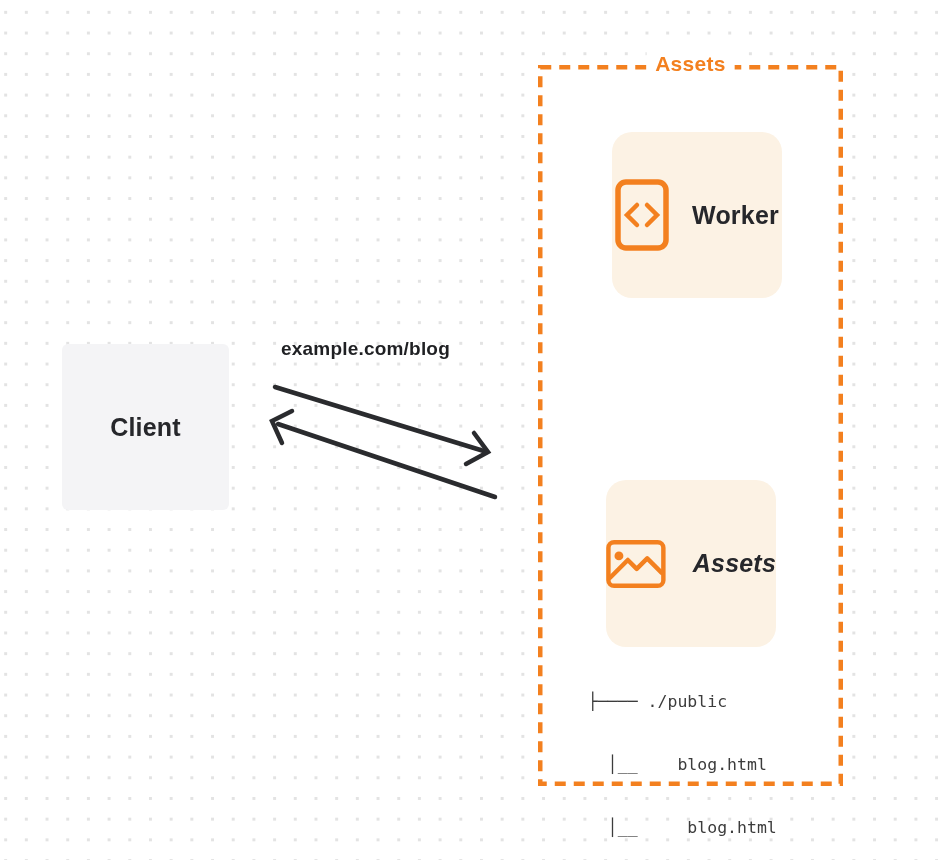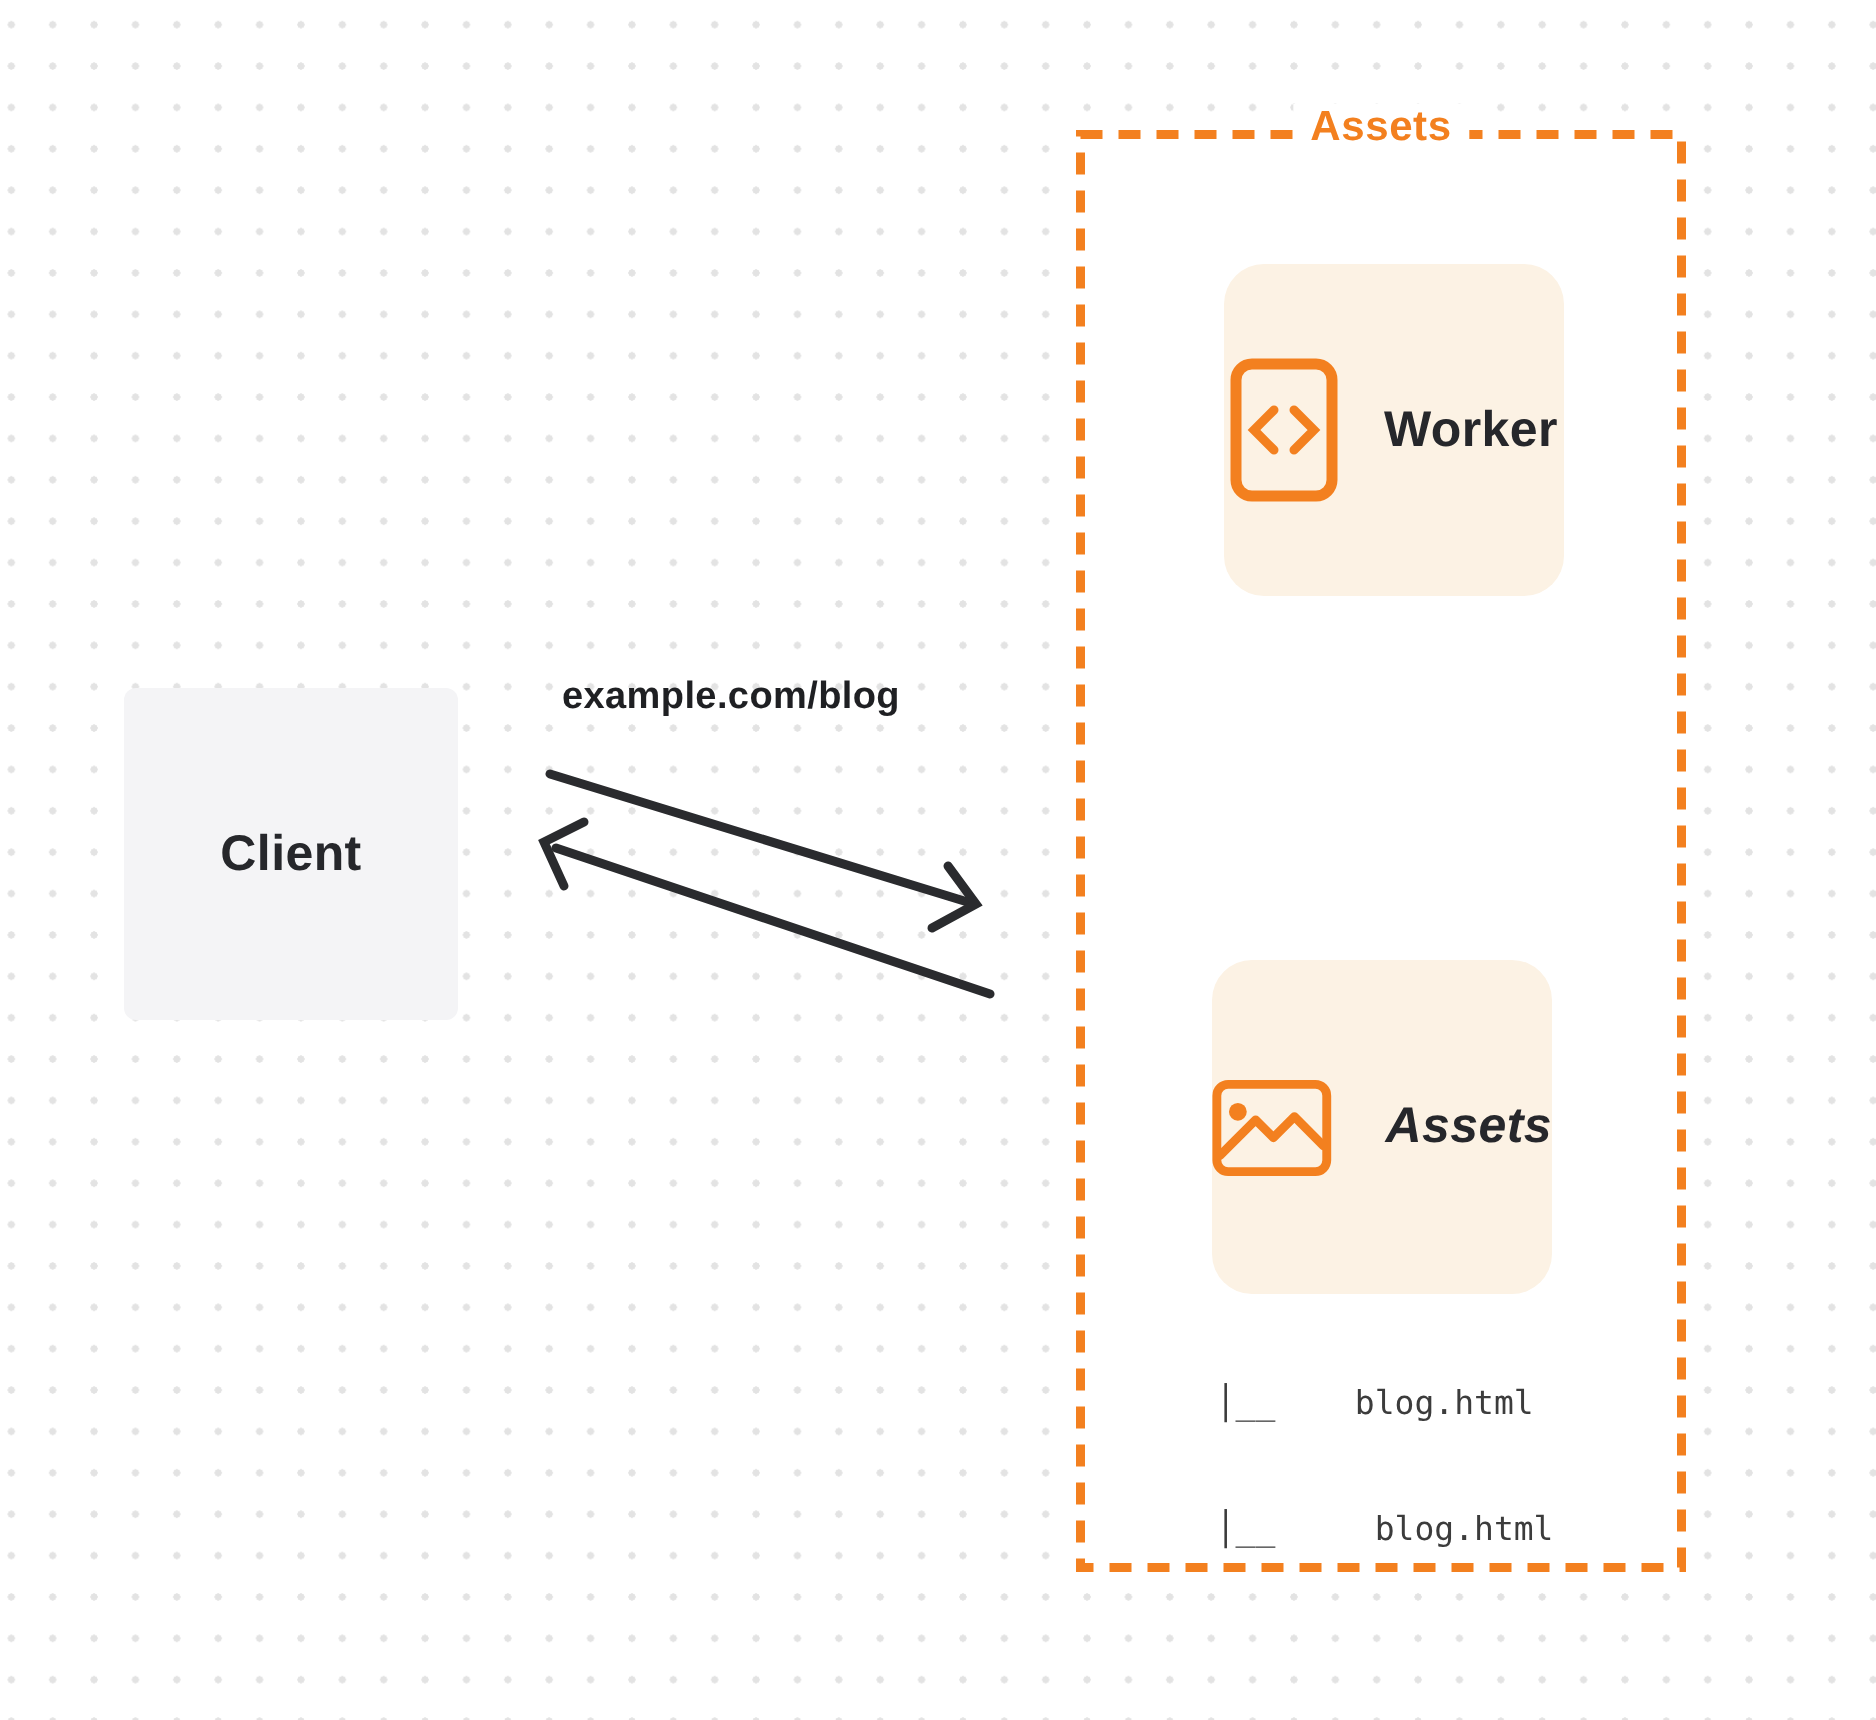--- a/index.html
+++ b/index.html
@@ -181,19 +181,20 @@
     <div class="card assets">
       <svg width="74" height="60" viewBox="0 0 74 60" aria-hidden="true">
         <rect class="stroke" x="3" y="3" width="68" height="54" rx="7"></rect>
         <circle class="fill" cx="16" cy="20" r="5.5"></circle>
         <path class="stroke" d="M5 47 L27 25 L38 36 L51 23 L69 41"></path>
       </svg>
       <span class="card-label">Assets</span>
     </div>
 
     <div class="file-tree">
+      <div>├──── ./public</div>
       <div>  │__    blog.html</div>
       <div>  │__     blog.html</div>
       
     </div>
   </div>
 
 </div>
 
 </body></html>

